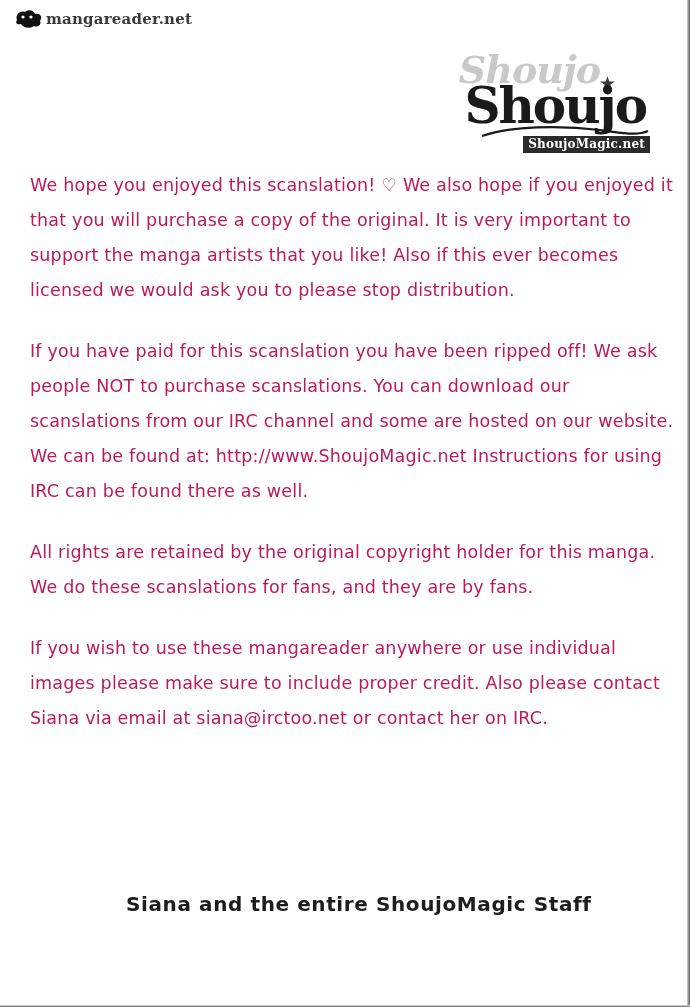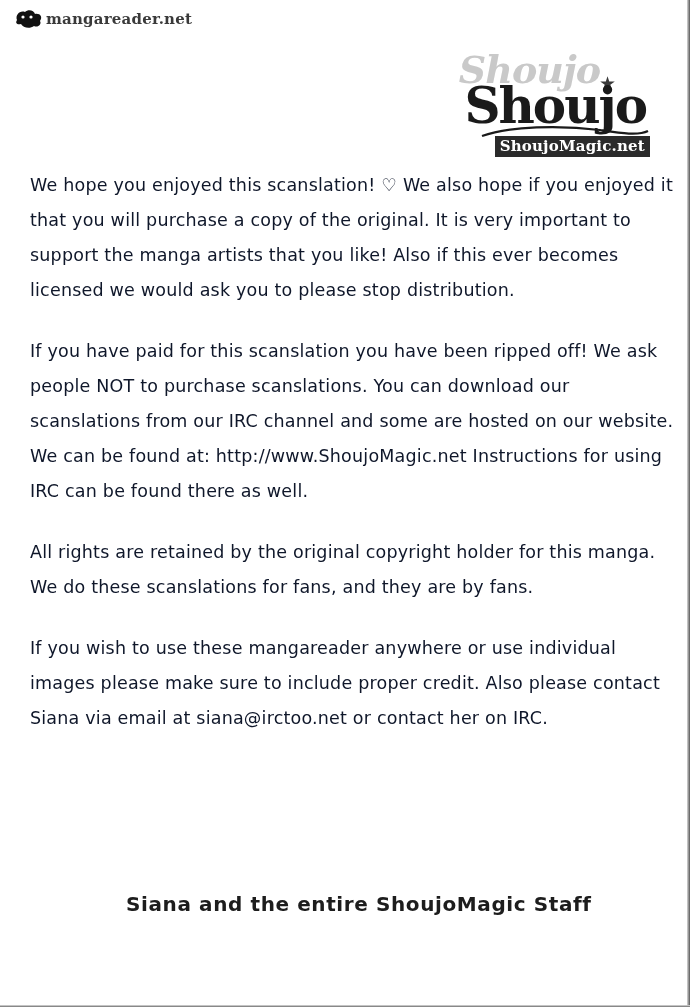--- a/index.html
+++ b/index.html
@@ -110,40 +110,40 @@
     top: 74px;
     width: 170px;
     height: 16px;
   }
   #logo .sub {
     position: absolute;
     right: 8px;
     top: 86px;
     font-family: "DejaVu Serif", serif;
     font-weight: bold;
-    font-size: 15px;
+    font-size: 12px;
     color: #ffffff;
     background: #2b2b2b;
     padding: 1px 5px 2px 5px;
     letter-spacing: 0.2px;
     white-space: nowrap;
   }
 
   
   #notice {
     position: absolute;
     left: 30px;
     top: 168px;
     width: 650px;
   }
   .para {
     font-family: "DejaVu Sans", sans-serif;
     font-size: 17.5px;
     line-height: 35px;
-    color: #0f172a;
+    color: #be185d;
     letter-spacing: 0.2px;
     margin: 0 0 26px 0;
   }
   .para.tight {
     margin-bottom: 0;
   }
   #signature {
     position: absolute;
     left: 126px;
     top: 892px;

